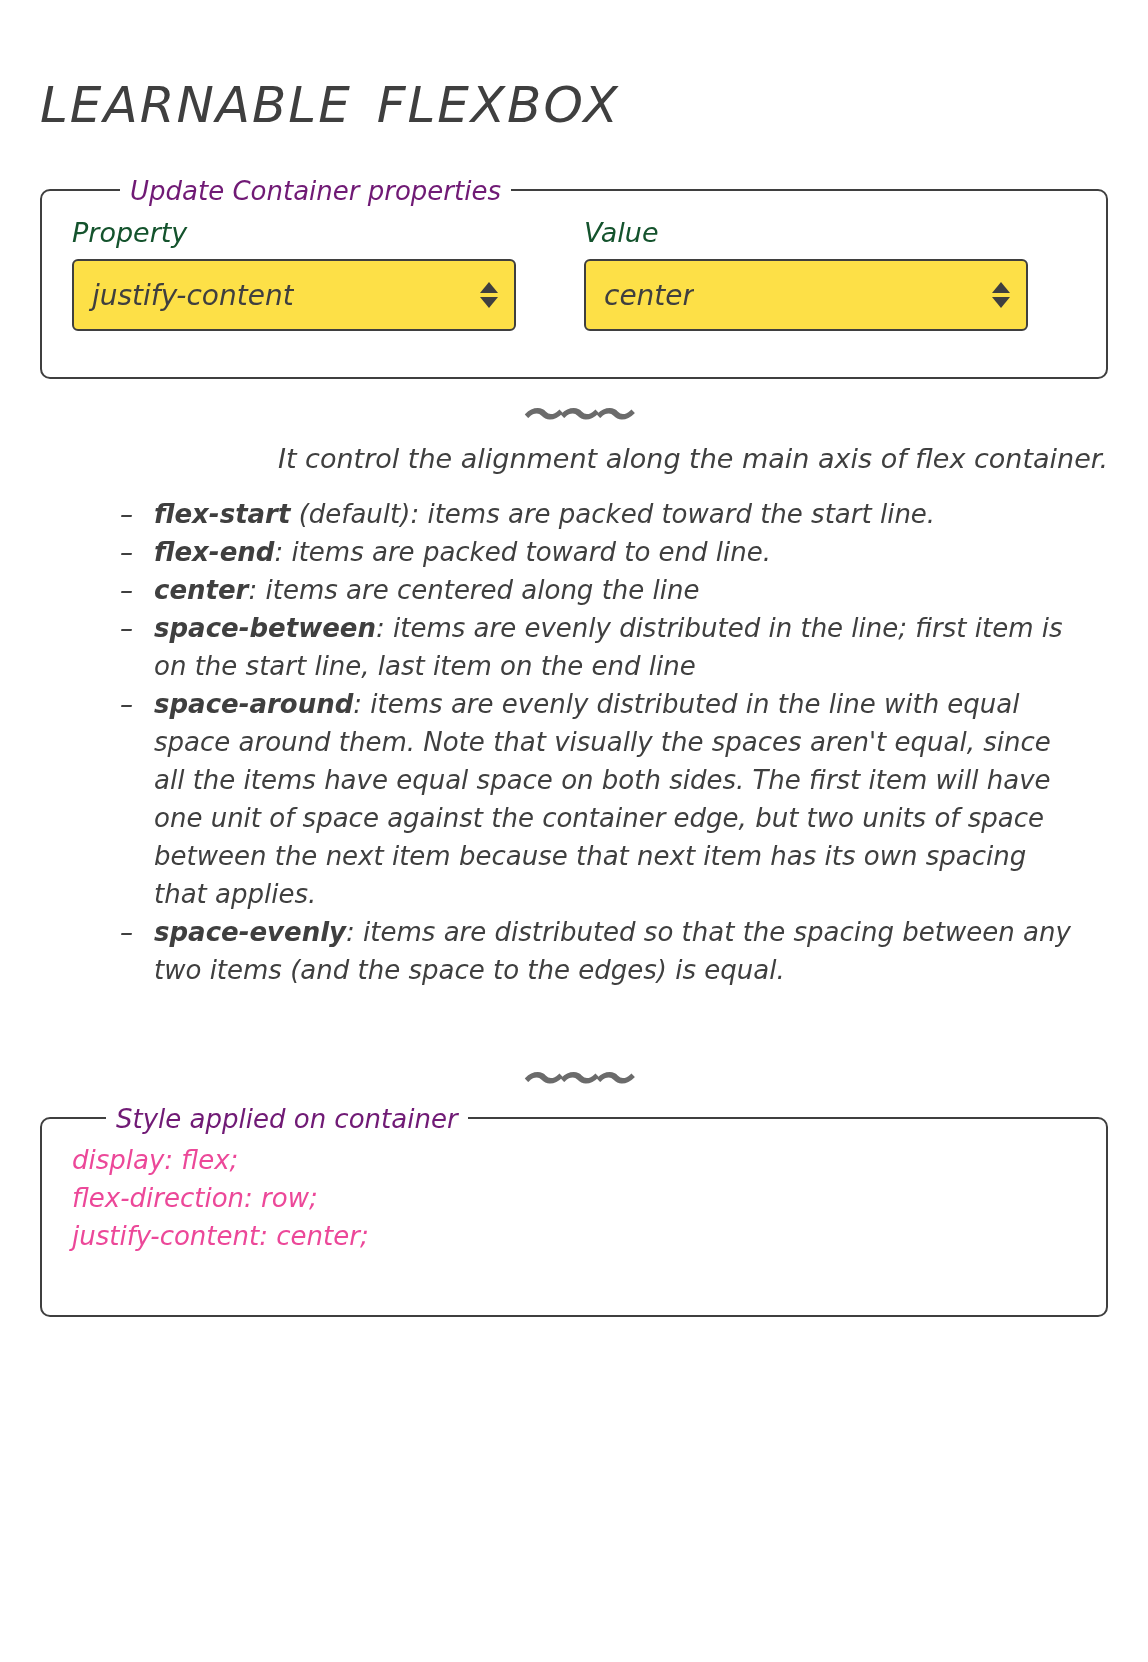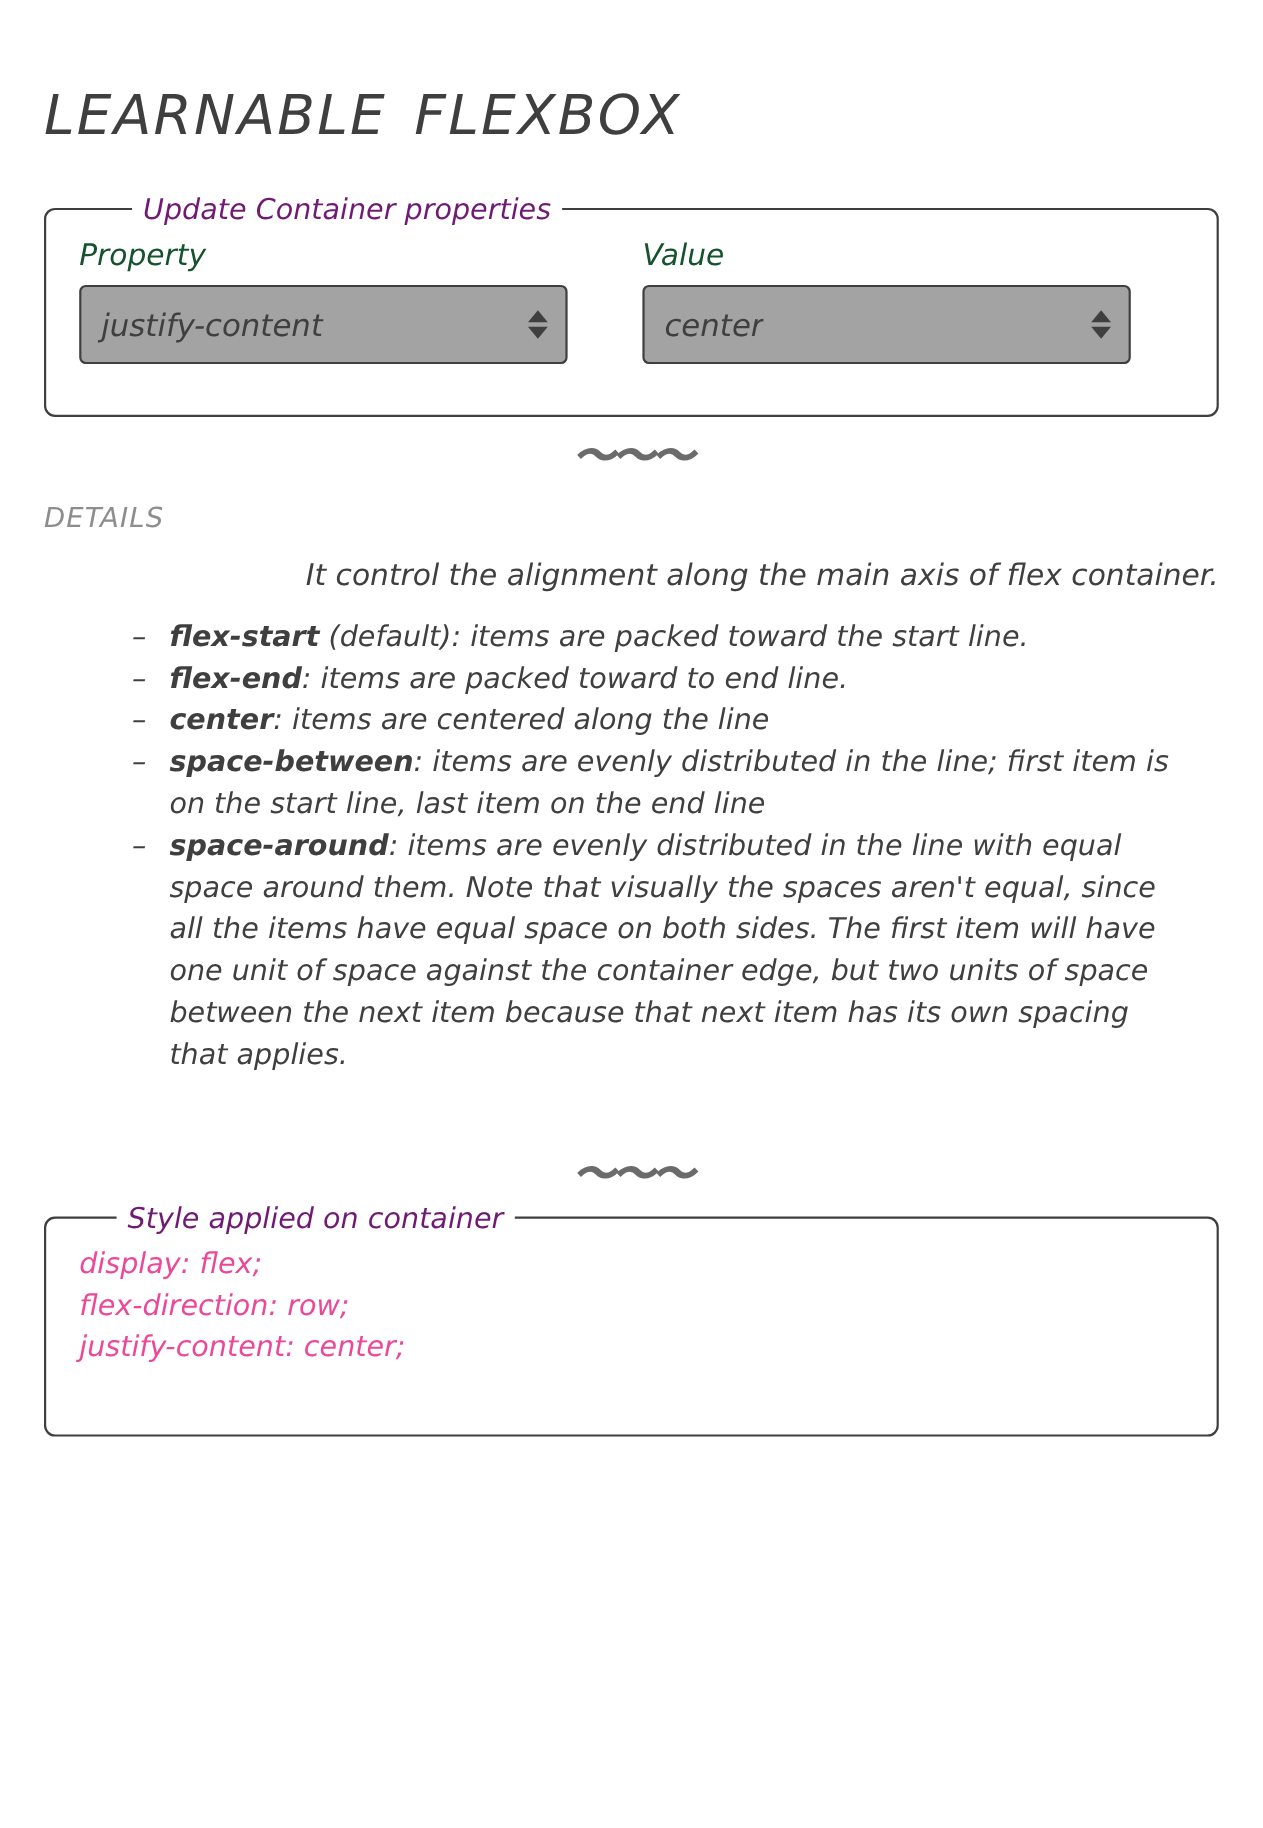--- a/index.html
+++ b/index.html
@@ -73,21 +73,21 @@
     font-size: 27px;
     color: #14532d;
     margin-bottom: 10px;
     line-height: 32px;
   }
   .select-wrap {
     position: relative;
     border: 2.5px solid #3f3f3f;
     border-radius: 6px;
     height: 72px;
-    background: #a3a3a3;
+    background: #fde047;
     display: flex;
     align-items: center;
     box-sizing: border-box;
   }
   .select-value {
     font-size: 28px;
     color: #3f3f3f;
     padding-left: 18px;
     white-space: nowrap;
     overflow: hidden;
@@ -209,29 +209,29 @@
             <div class="dn"></div>
           </div>
         </div>
       </div>
 
     </div>
   </div>
 
   <div class="squiggle">〜〜〜</div>
 
-  <div class="section-head">Details</div>
   <div class="intro">It control the alignment along the main axis of flex container.</div>
 
   <ul class="detail-list">
     <li><span class="kw">flex-start</span><span> (default): items are packed toward the start line.</span></li>
     <li><span class="kw">flex-end</span><span>: items are packed toward to end line.</span></li>
     <li><span class="kw">center</span><span>: items are centered along the line</span></li>
     <li><span class="kw">space-between</span><span>: items are evenly distributed in the line; first item is on the start line, last item on the end line</span></li>
     <li><span class="kw">space-around</span><span>: items are evenly distributed in the line with equal space around them. Note that visually the spaces aren't equal, since all the items have equal space on both sides. The first item will have one unit of space against the container edge, but two units of space between the next item because that next item has its own spacing that applies.</span></li>
+    <li><span class="kw">space-evenly</span><span>: items are distributed so that the spacing between any two items (and the space to the edges) is equal.</span></li>
   </ul>
 
   <div class="squiggle" style="margin-top:70px;">〜〜〜</div>
 
   <div class="fieldset style-box">
     <div class="legend">Style applied on container</div>
     <div class="code-line">display: flex;</div>
     <div class="code-line">flex-direction: row;</div>
     <div class="code-line">justify-content: center;</div>
   </div>

